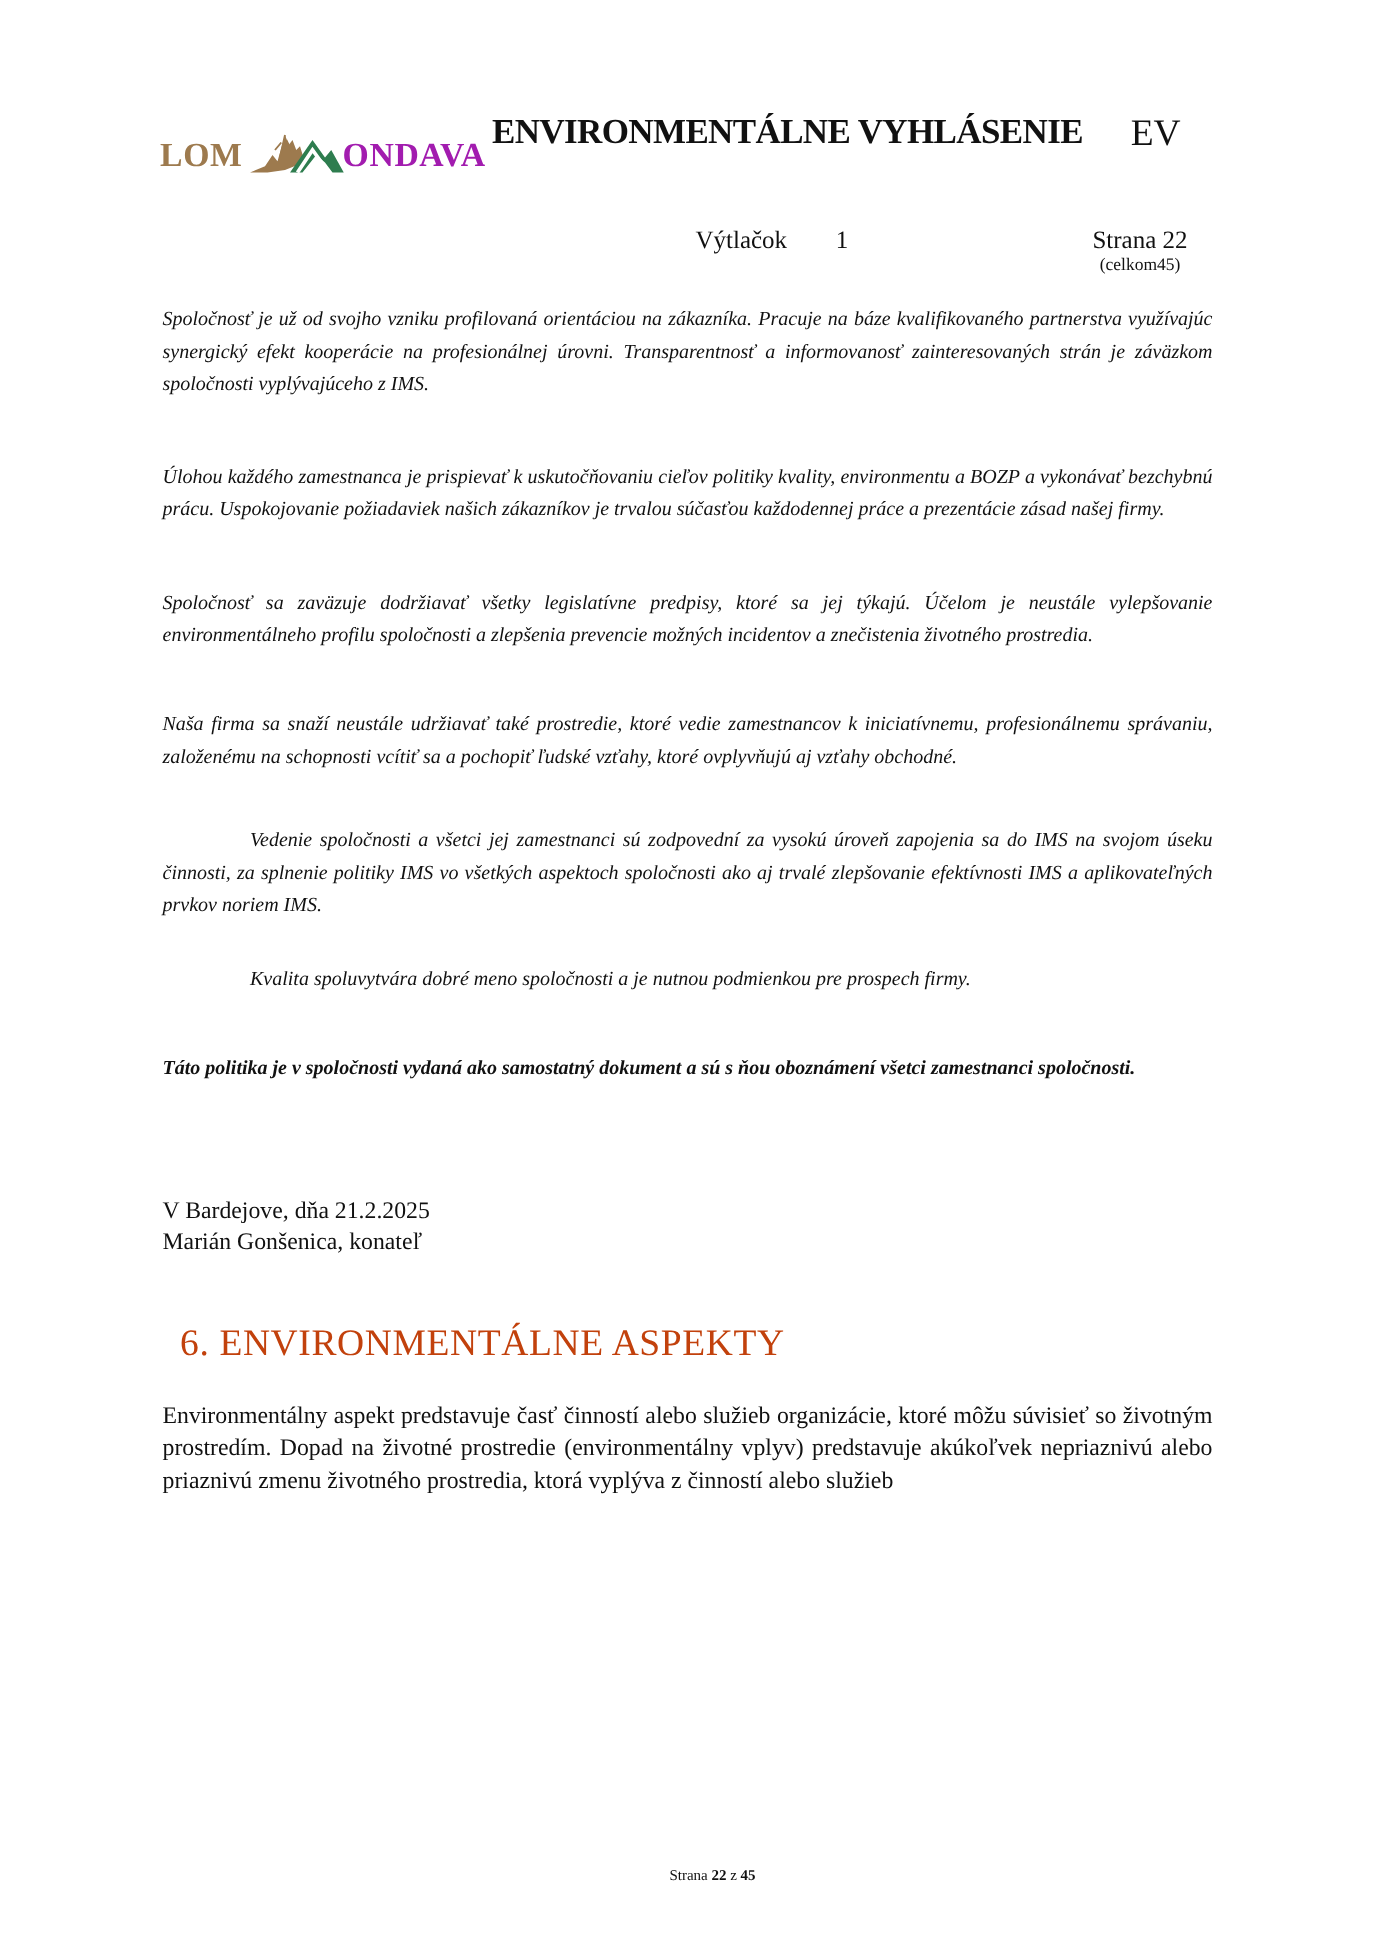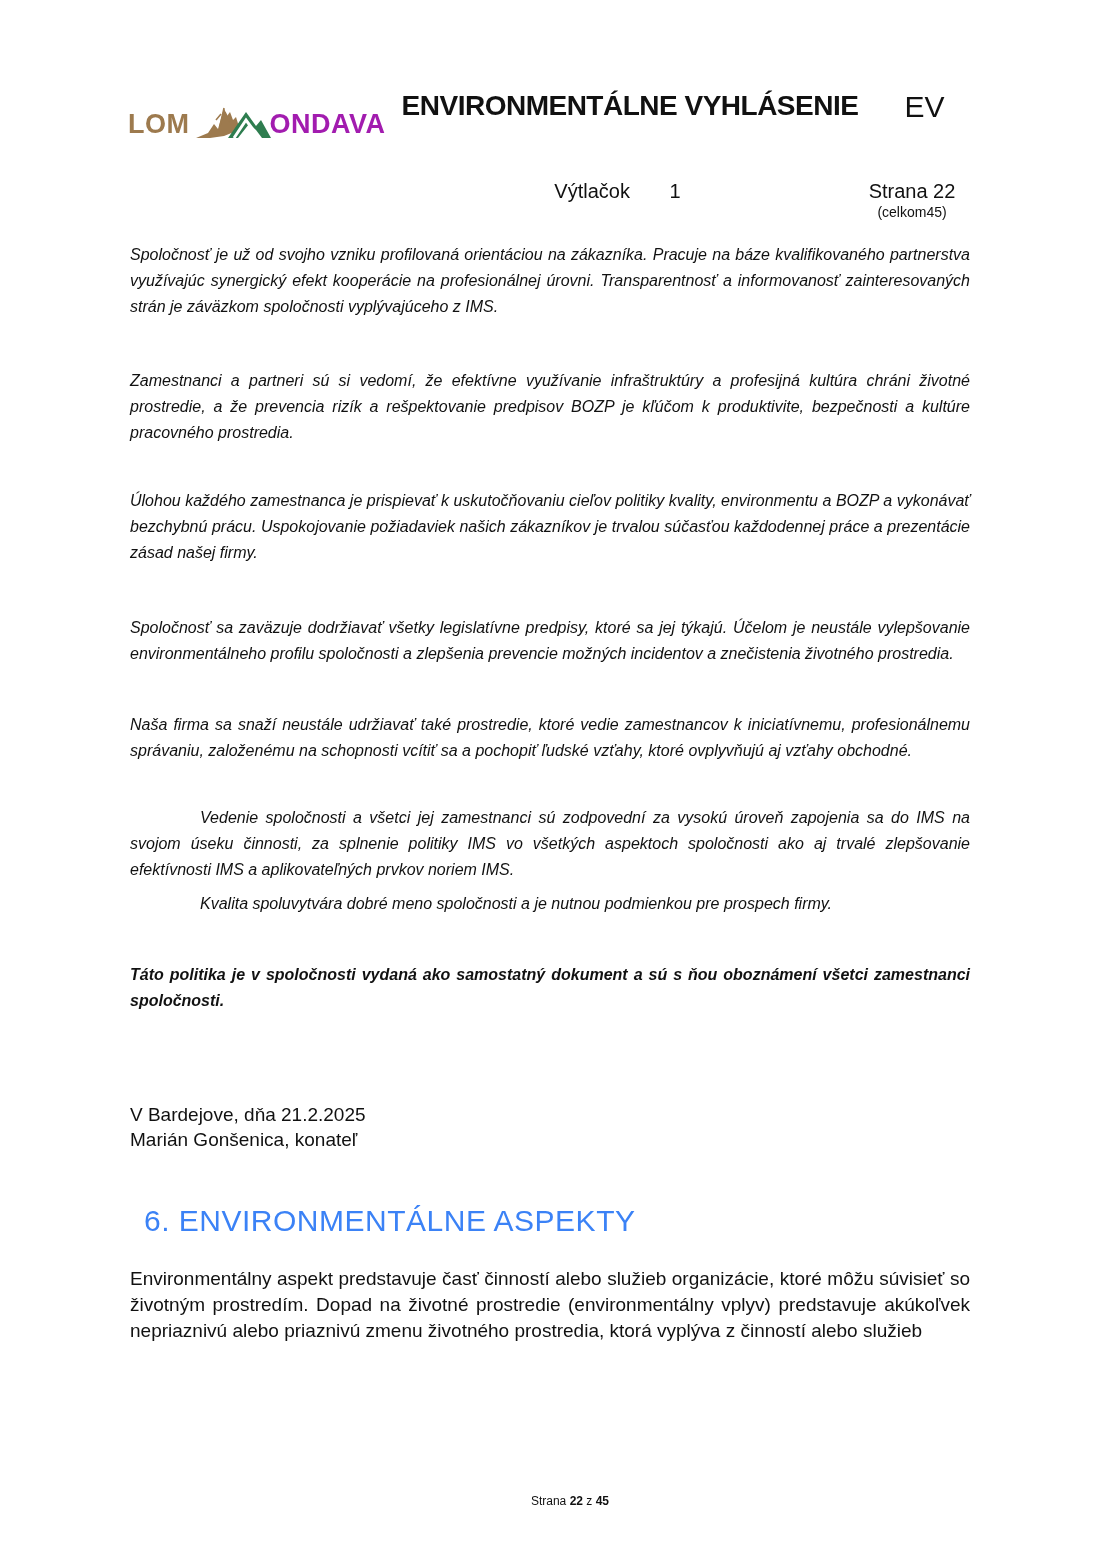--- a/index.html
+++ b/index.html
@@ -5,21 +5,21 @@
   html, body {
     margin: 0;
     padding: 0;
     background: #ffffff;
   }
   .page {
     position: relative;
     width: 1100px;
     height: 1556px;
     background: #ffffff;
-    font-family: Liberation Sans, sans-serif;
+    font-family: Liberation Serif, serif;
     color: #111111;
     overflow: hidden;
   }
 
   
   .header {
     display: grid;
     grid-template-columns: 255px 1fr 95px;
     align-items: flex-start;
     padding: 86px 128px 0 128px;
@@ -81,36 +81,36 @@
     margin: 0;
   }
   .indent { text-indent: 70px; }
   .bold-ital { font-weight: 700; }
   .mt22 { margin-top: 22px; }
   .mb48 { margin-bottom: 48px; }
   .mb42 { margin-bottom: 42px; }
   .mb49 { margin-bottom: 49px; }
   .mb45 { margin-bottom: 45px; }
   .mb41 { margin-bottom: 41px; }
-  .mb17 { margin-bottom: 8px; }
+  .mb17 { margin-bottom: 33px; }
 
   .signature {
     margin-top: 88px;
     font-size: 19px;
     line-height: 25px;
     font-style: normal;
   }
 
   .section-heading {
     margin-top: 52px;
     padding-left: 14px;
     font-size: 30px;
     font-weight: 400;
     letter-spacing: 0.5px;
-    color: #3b82f6;
+    color: #c2410c;
     white-space: nowrap;
   }
 
   .section-para {
     margin-top: 28px;
     font-size: 19px;
     line-height: 26px;
     text-align: justify;
     font-style: normal;
   }
@@ -158,21 +158,20 @@
       <span class="copy-num">1</span>
     </div>
     <div class="page-block">
       <div class="page-label">Strana 22</div>
       <div class="page-total">(celkom45)</div>
     </div>
   </div>
 
   <div class="content">
     <p class="para mt22 mb48">Spoločnosť je už od svojho vzniku profilovaná orientáciou na zákazníka. Pracuje na báze kvalifikovaného partnerstva využívajúc synergický efekt kooperácie na profesionálnej úrovni. Transparentnosť a informovanosť zainteresovaných strán je záväzkom spoločnosti vyplývajúceho z IMS.</p>
-    <p class="para mb42">Zamestnanci a partneri sú si vedomí, že efektívne využívanie infraštruktúry a profesijná kultúra chráni životné prostredie, a že prevencia rizík a rešpektovanie predpisov BOZP je kľúčom k produktivite, bezpečnosti a kultúre pracovného prostredia.</p>
     <p class="para mb49">Úlohou každého zamestnanca je prispievať k uskutočňovaniu cieľov politiky kvality, environmentu a BOZP a vykonávať bezchybnú prácu. Uspokojovanie požiadaviek našich zákazníkov je trvalou súčasťou každodennej práce a prezentácie zásad našej firmy.</p>
     <p class="para mb45">Spoločnosť sa zaväzuje dodržiavať všetky legislatívne predpisy, ktoré sa jej týkajú. Účelom je neustále vylepšovanie environmentálneho profilu spoločnosti a zlepšenia prevencie možných incidentov a znečistenia životného prostredia.</p>
     <p class="para mb41">Naša firma sa snaží neustále udržiavať také prostredie, ktoré vedie zamestnancov k iniciatívnemu, profesionálnemu správaniu, založenému na schopnosti vcítiť sa a pochopiť ľudské vzťahy, ktoré ovplyvňujú aj vzťahy obchodné.</p>
     <p class="para indent mb17">Vedenie spoločnosti a všetci jej zamestnanci sú zodpovední za vysokú úroveň zapojenia sa do IMS na svojom úseku činnosti, za splnenie politiky IMS vo všetkých aspektoch spoločnosti ako aj trvalé zlepšovanie efektívnosti IMS a aplikovateľných prvkov noriem IMS.</p>
     <p class="para indent mb45">Kvalita spoluvytvára dobré meno spoločnosti a je nutnou podmienkou pre prospech firmy.</p>
     <p class="para bold-ital">Táto politika je v spoločnosti vydaná ako samostatný dokument a sú s ňou oboznámení všetci zamestnanci spoločnosti.</p>
 
     <div class="signature">
       <div>V Bardejove,  dňa 21.2.2025</div>
       <div>Marián Gonšenica, konateľ</div>

